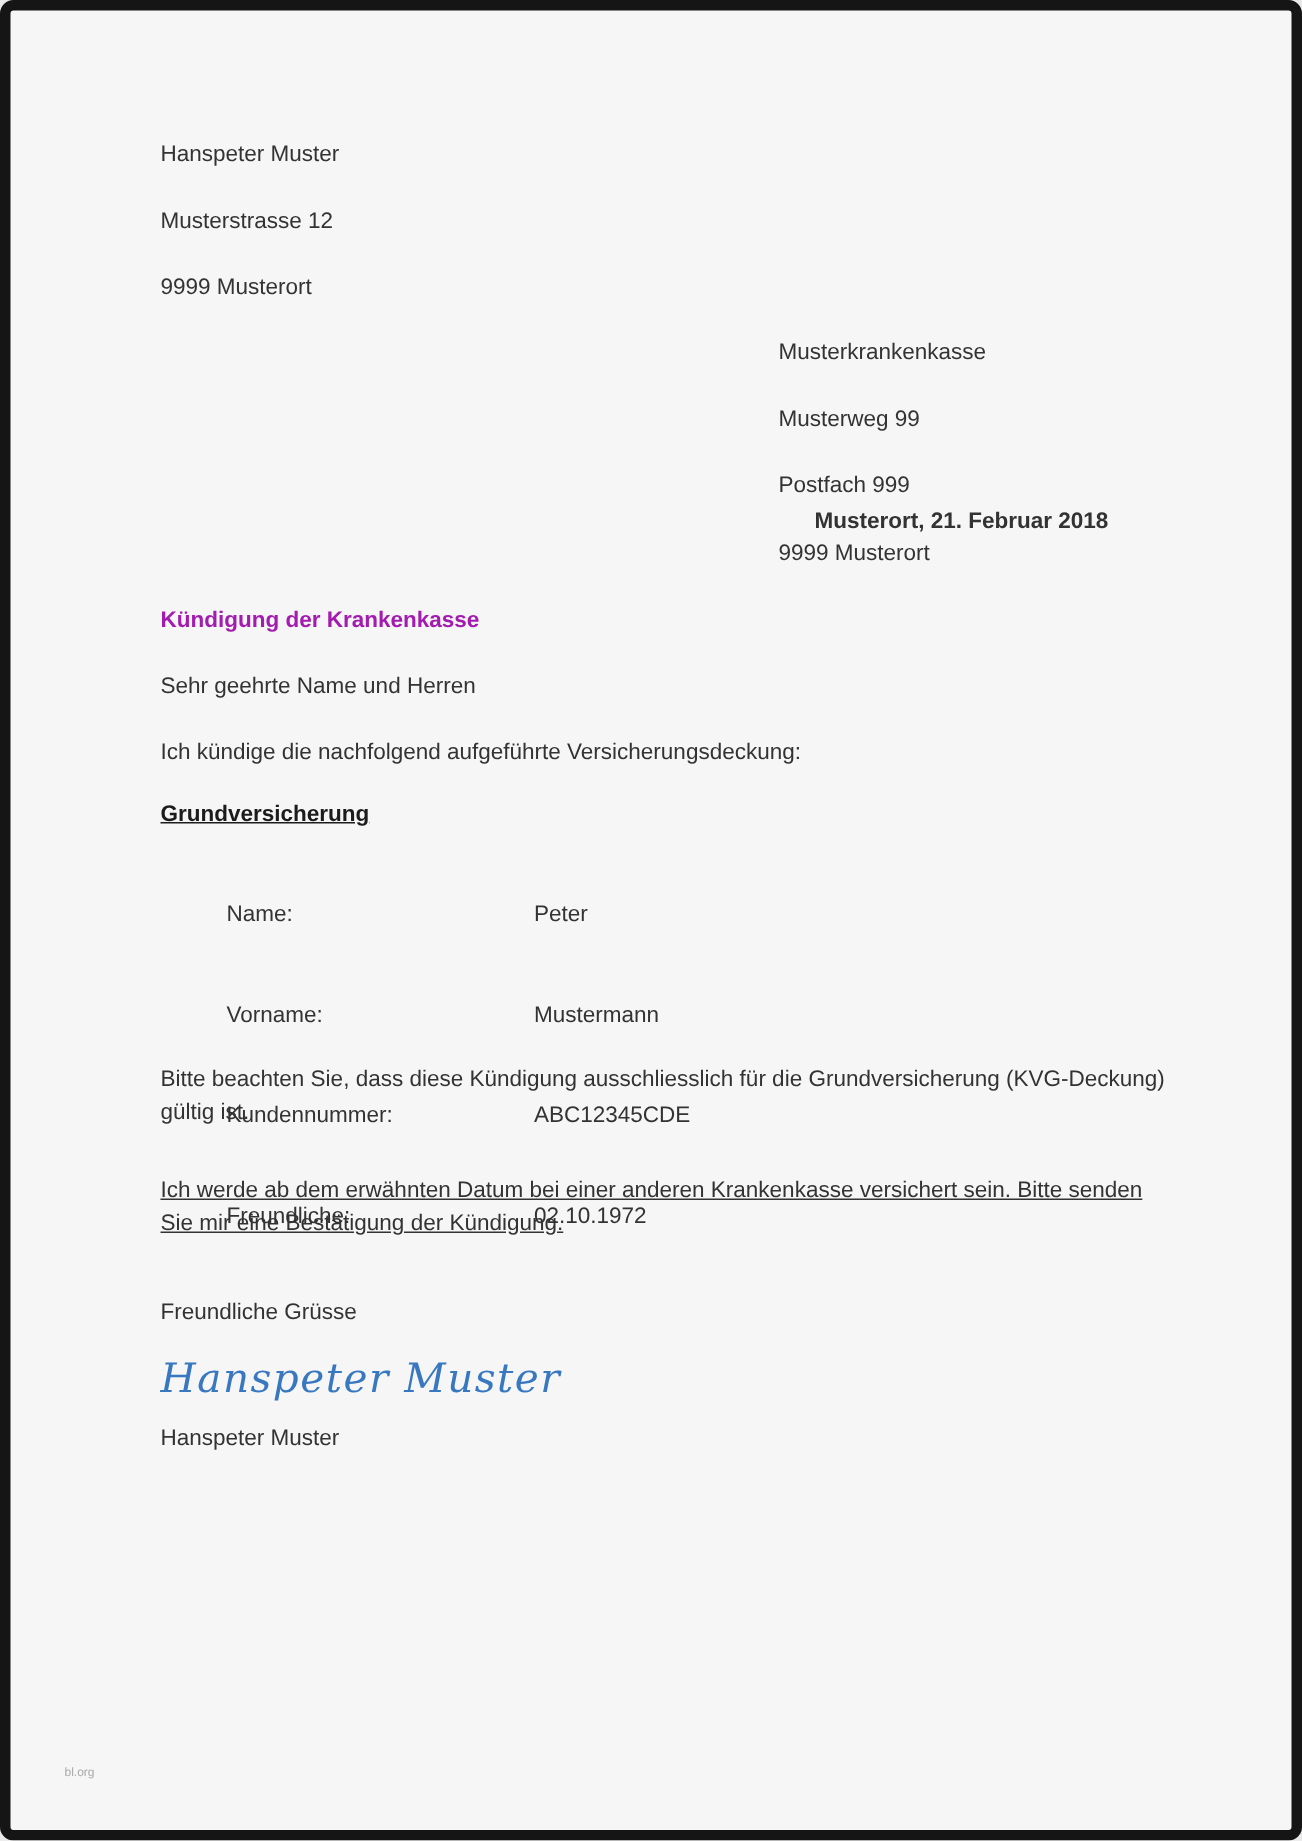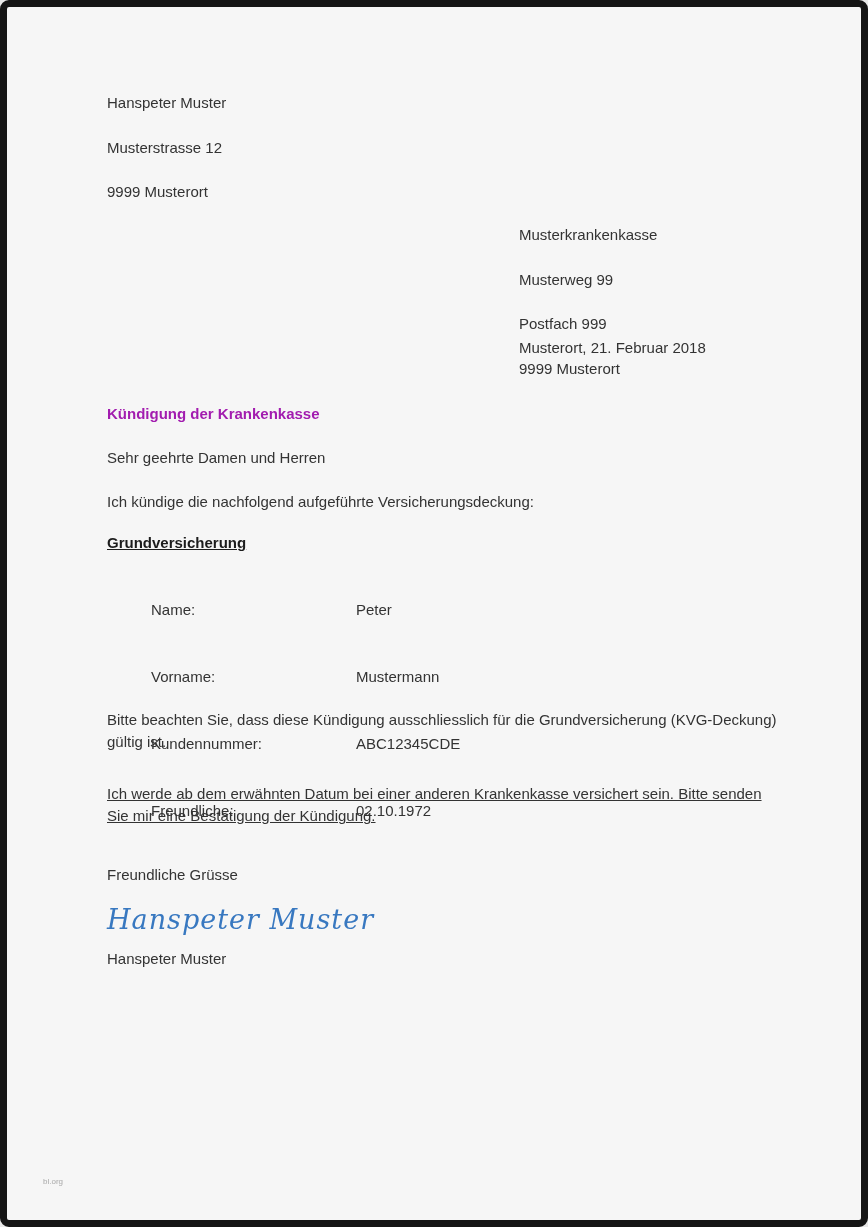--- a/index.html
+++ b/index.html
@@ -20,21 +20,21 @@
     color: #333333;
     overflow: hidden;
   }
   .block {
     position: absolute;
     line-height: 22.3px;
     white-space: pre-line;
   }
   .sender-block    { left: 100px; top: 63px; }
   .recipient-block { left: 512px; top: 195px; }
-  .date-line       { left: 512px; top: 330px; }
+  .date-line       { left: 536px; top: 330px; font-weight: bold; }
   .subject-line    { left: 100px; top: 396px; font-weight: bold; color: #a21caf; }
   .salutation      { left: 100px; top: 440px; }
   .intro-line      { left: 100px; top: 484px; }
   .policy-heading  { left: 100px; top: 525px; font-weight: bold; color: #1c1c1c; text-decoration: underline; }
   .policy-table    { left: 100px; top: 547px; }
   .policy-row      { line-height: 22.4px; }
   .policy-label    { display: inline-block; width: 205px; margin-left: 44px; }
   .policy-value    { display: inline-block; }
   .para-1          { left: 100px; top: 702px; width: 672px; }
   .para-2          { left: 100px; top: 776px; width: 672px; text-decoration: underline; }
@@ -73,21 +73,21 @@
     <div>Musterkrankenkasse</div>
     <div>Musterweg 99</div>
     <div>Postfach 999</div>
     <div>9999 Musterort</div>
   </div>
 
   <div class="block date-line">Musterort, 21. Februar 2018</div>
 
   <div class="block subject-line">Kündigung der Krankenkasse</div>
 
-  <div class="block salutation">Sehr geehrte Damen und Herren</div>
+  <div class="block salutation">Sehr geehrte Name und Herren</div>
 
   <div class="block intro-line">Ich kündige die nachfolgend aufgeführte Versicherungsdeckung:</div>
 
   <div class="block policy-heading">Grundversicherung</div>
 
   <div class="block policy-table">
     <div class="policy-row">
       <span class="policy-label">Name:</span><span class="policy-value">Peter</span>
     </div>
     <div class="policy-row">

